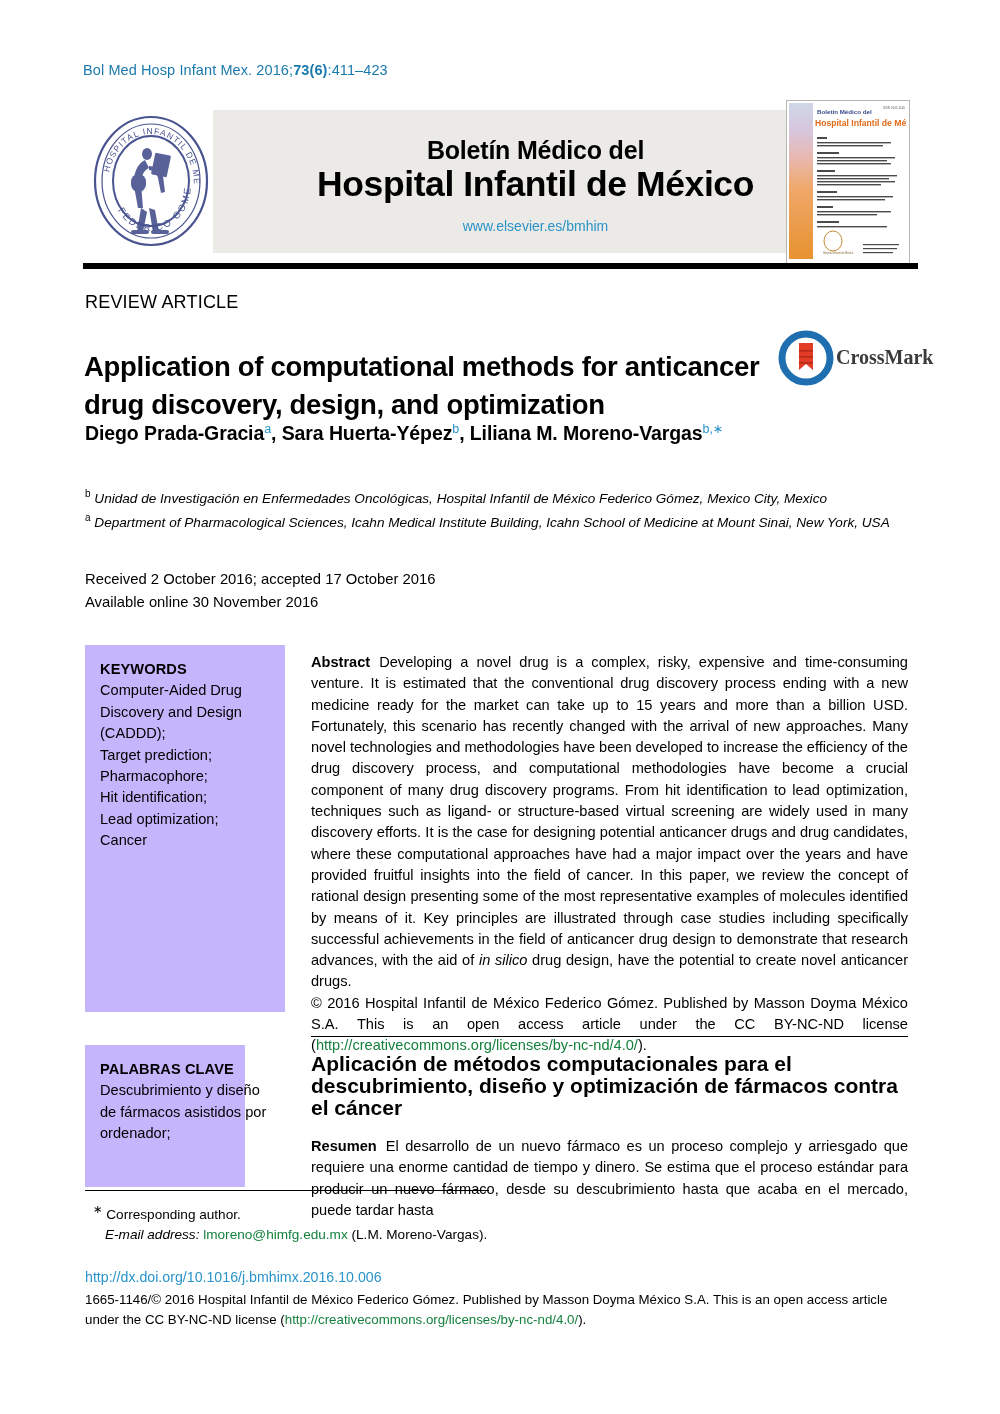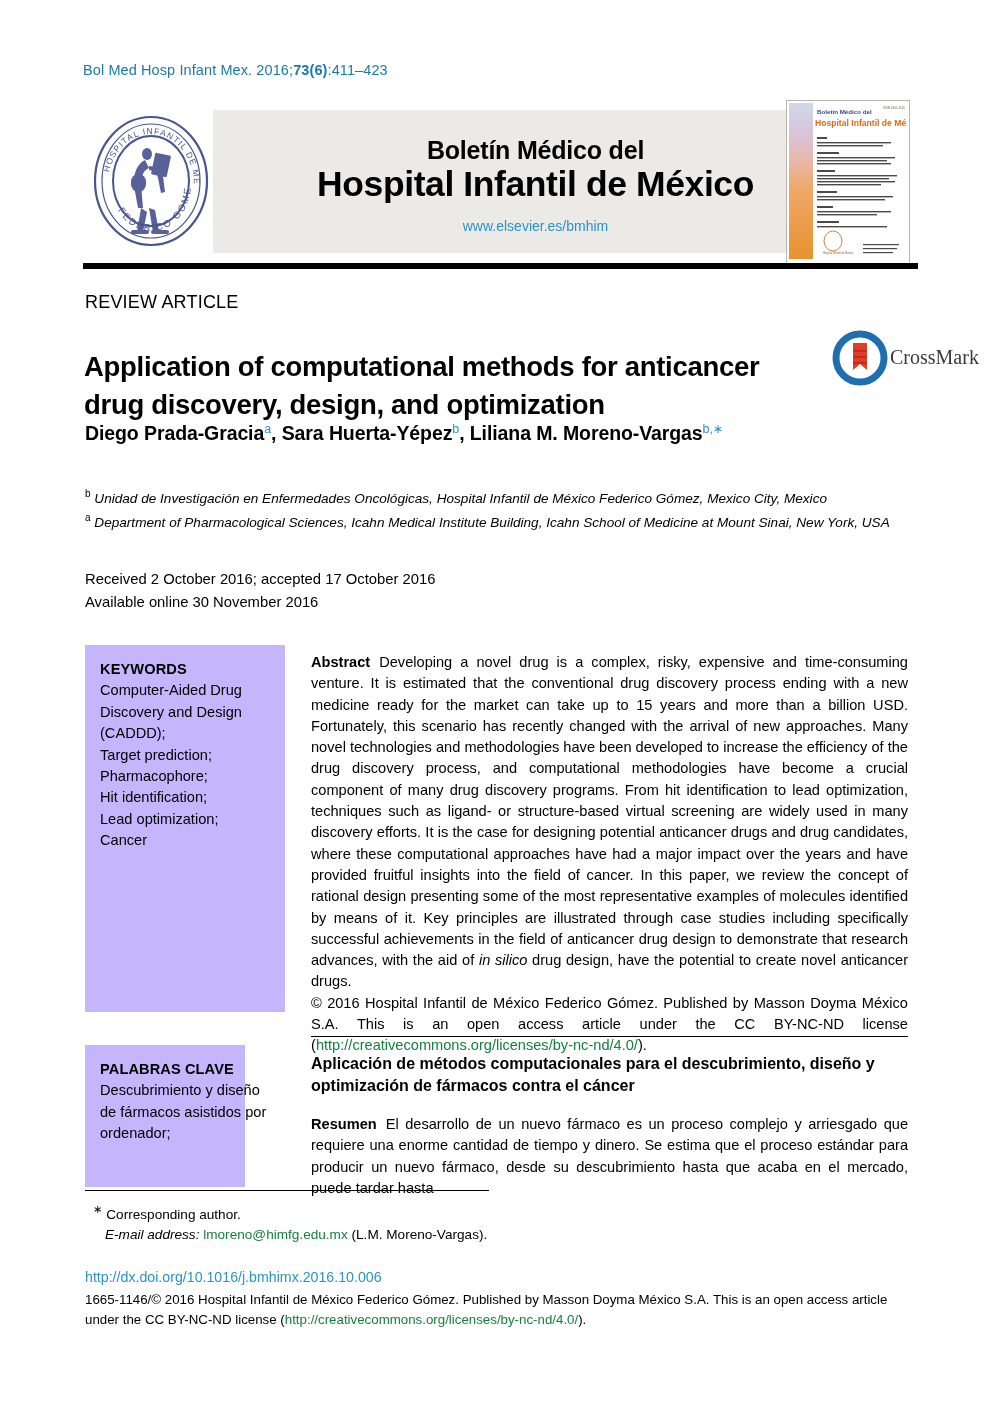--- a/index.html
+++ b/index.html
@@ -114,24 +114,25 @@
     left: 84px;
     top: 330px;
     width: 680px;
     font-size: 27.5px;
     font-weight: bold;
     line-height: 38px;
     letter-spacing: -0.3px;
   }
   .crossmark {
     position: absolute;
-    left: 832px;
+    left: 778px;
     top: 330px;
     width: 118px;
     height: 58px;
+    font-weight: bold;
   }
   .crossmark-text {
     position: absolute;
     left: 58px;
     top: 16px;
     font-family: "Liberation Serif", serif;
     font-size: 20px;
     color: #3a3a3a;
   }
 
@@ -235,21 +236,21 @@
     background: #000000;
   }
 
   .es-col {
     position: absolute;
     left: 311px;
     top: 1053px;
     width: 597px;
   }
   .es-title {
-    font-size: 16px;
+    font-size: 21px;
     font-weight: bold;
     line-height: 22px;
     margin-bottom: 17px;
   }
 
   
   .footnote-rule {
     position: absolute;
     left: 85px;
     top: 1190px;

